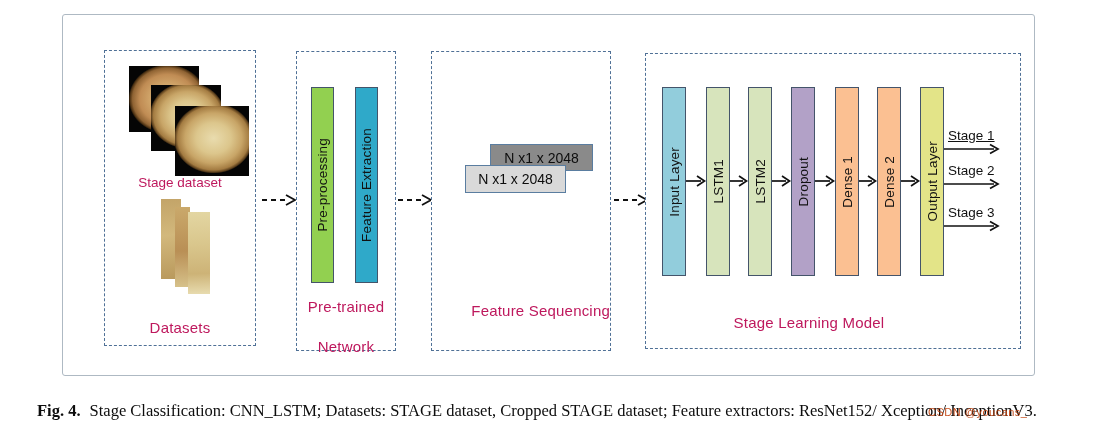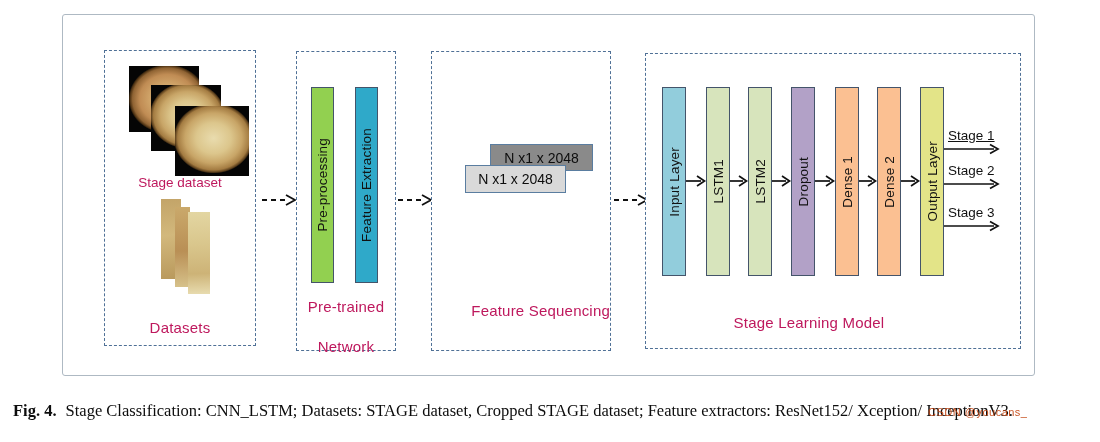--- a/index.html
+++ b/index.html
@@ -66,21 +66,21 @@
   
   .arrow-svg { position:absolute; overflow:visible; }
 
   
   .stage-label { position:absolute; left:302px; width:60px; font-size:13.5px;
                  color:#111; white-space:nowrap; }
 
   
   .caption { position:absolute; left:13px; top:401px; width:1086px; white-space:nowrap;
              font-family:"Liberation Serif", serif; font-size:16.5px; color:#0d0d0d; }
-  .caption .tag { font-weight:bold; margin-right:9px; }
+  .caption .tag { font-weight:bold; margin-right:9px;margin-left:24px; }
 
   .watermark { position:absolute; left:928px; top:406px; font-size:11px;
                color:#c2410c; opacity:0.9; letter-spacing:0.5px;
                font-family:"Liberation Sans", sans-serif; }
 </style>
 </head>
 <body>
 
 <div class="canvas">
   <div class="frame">

